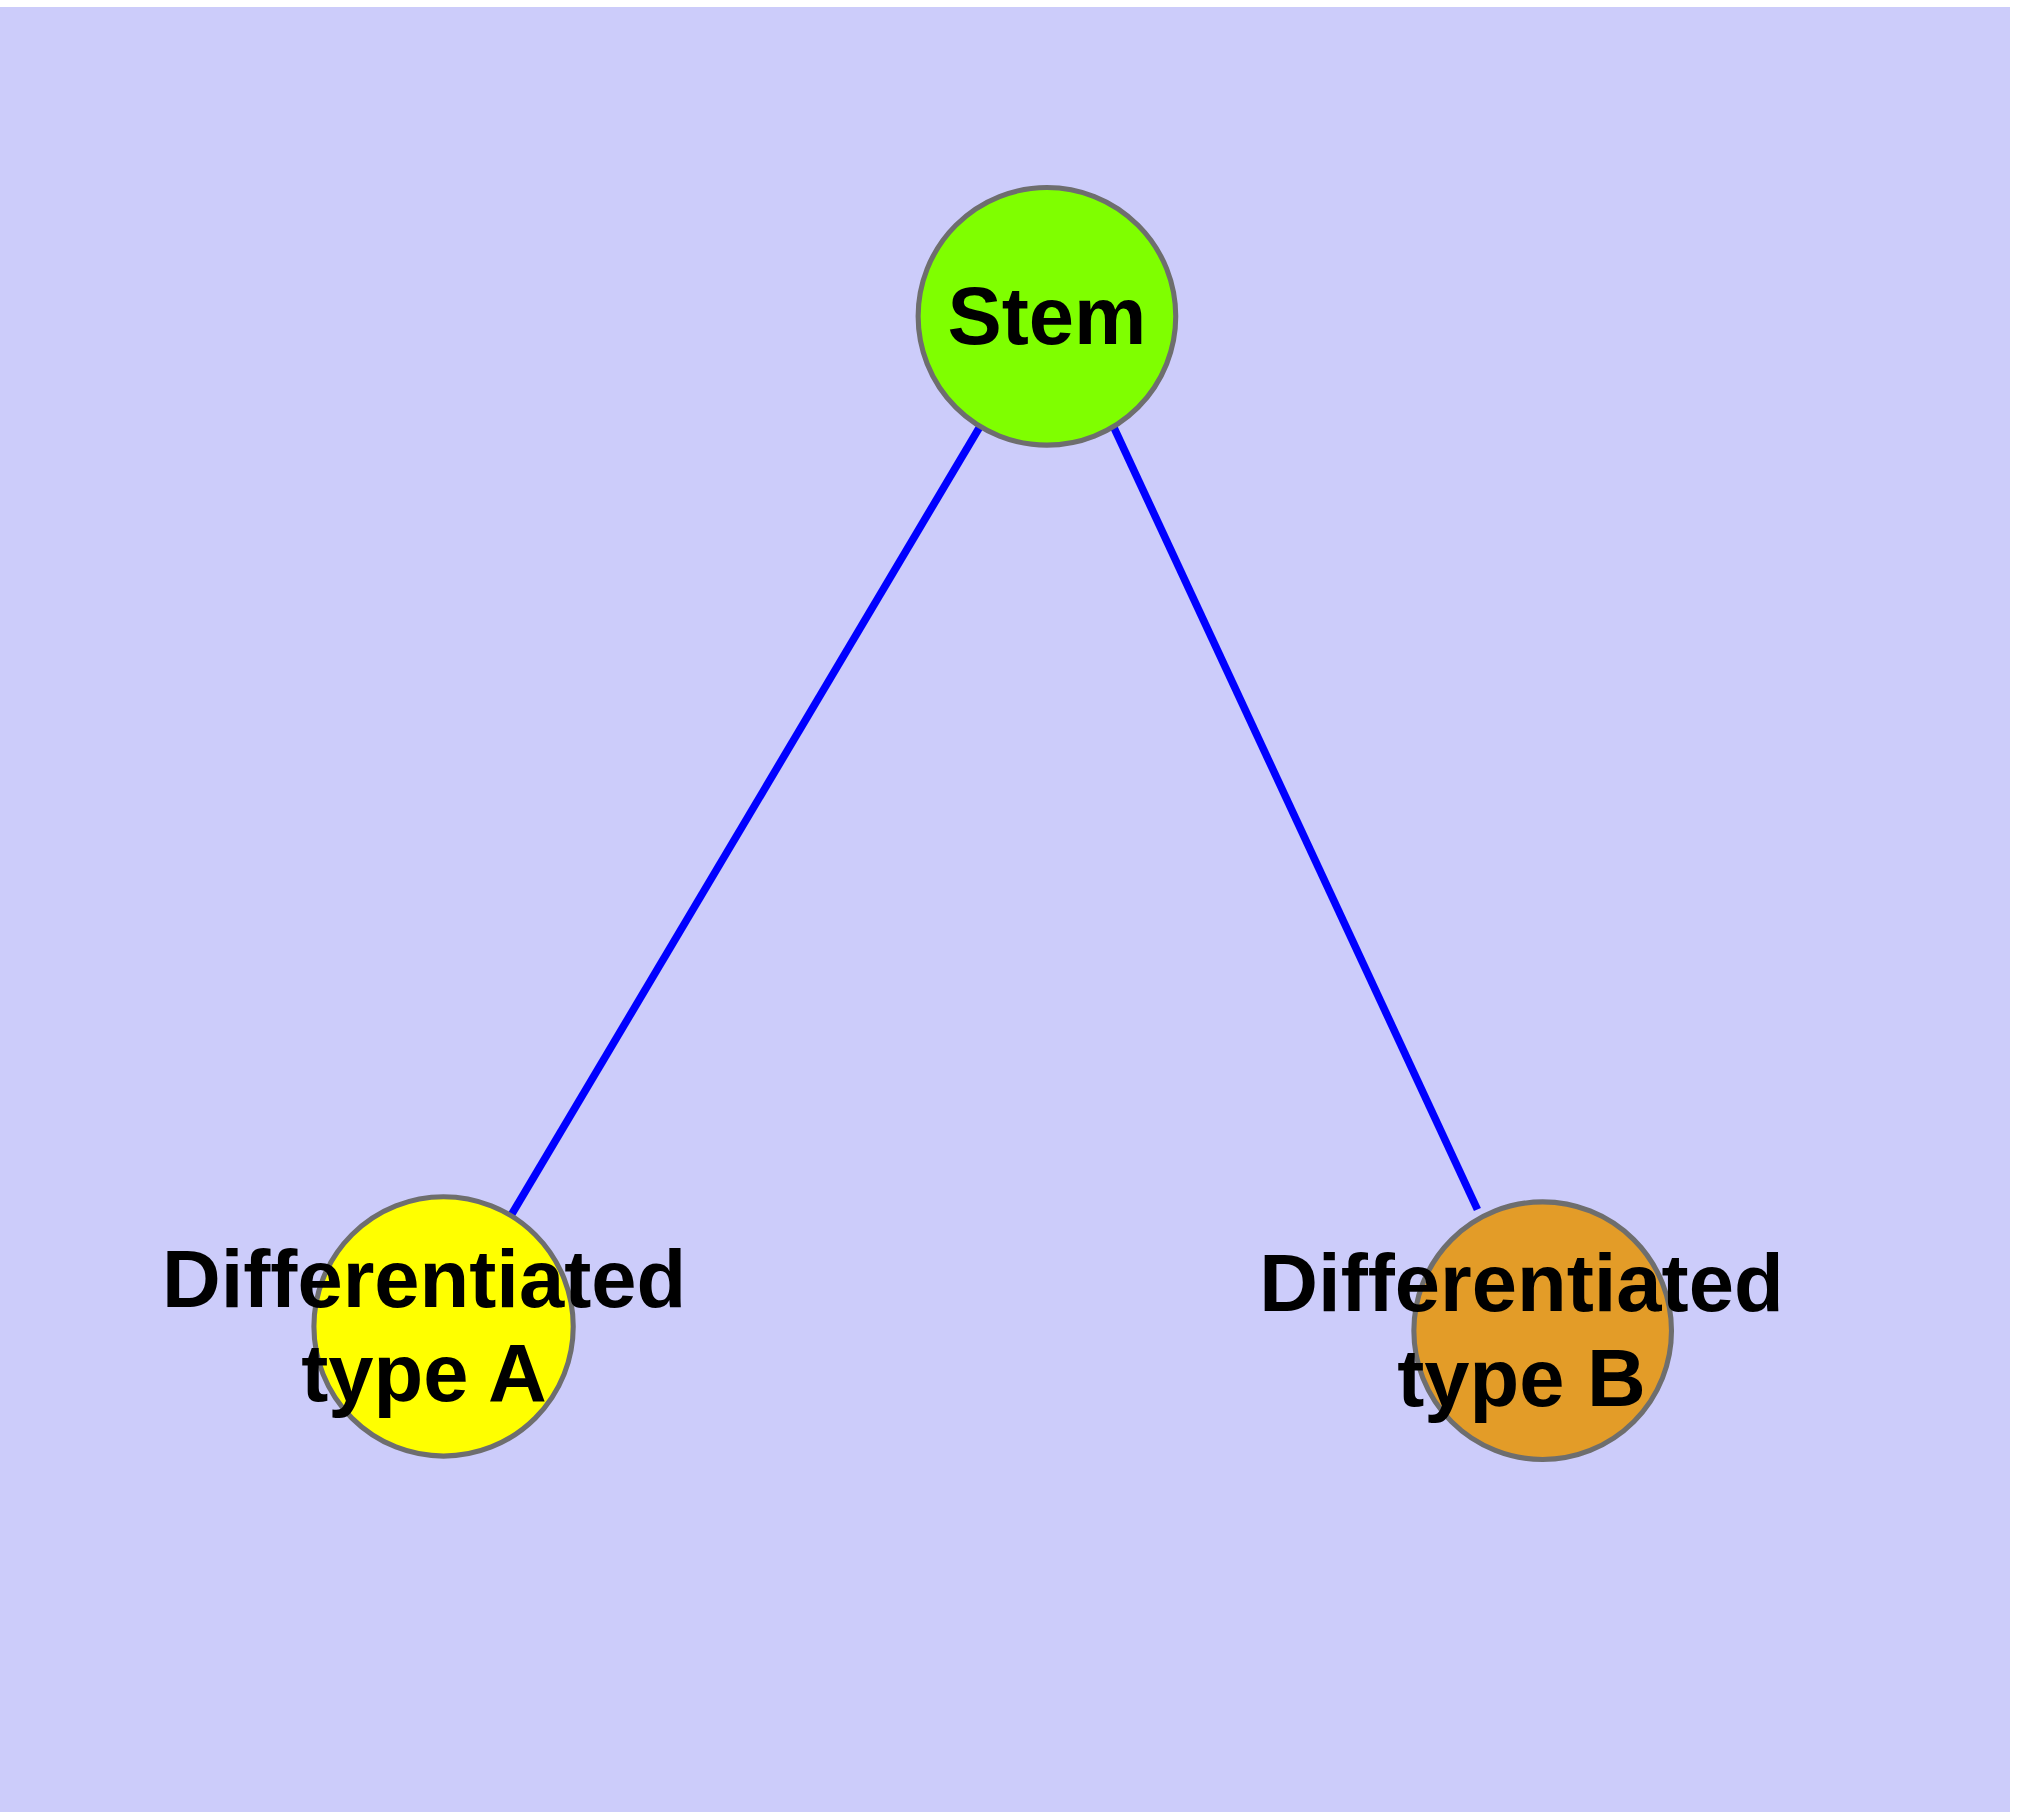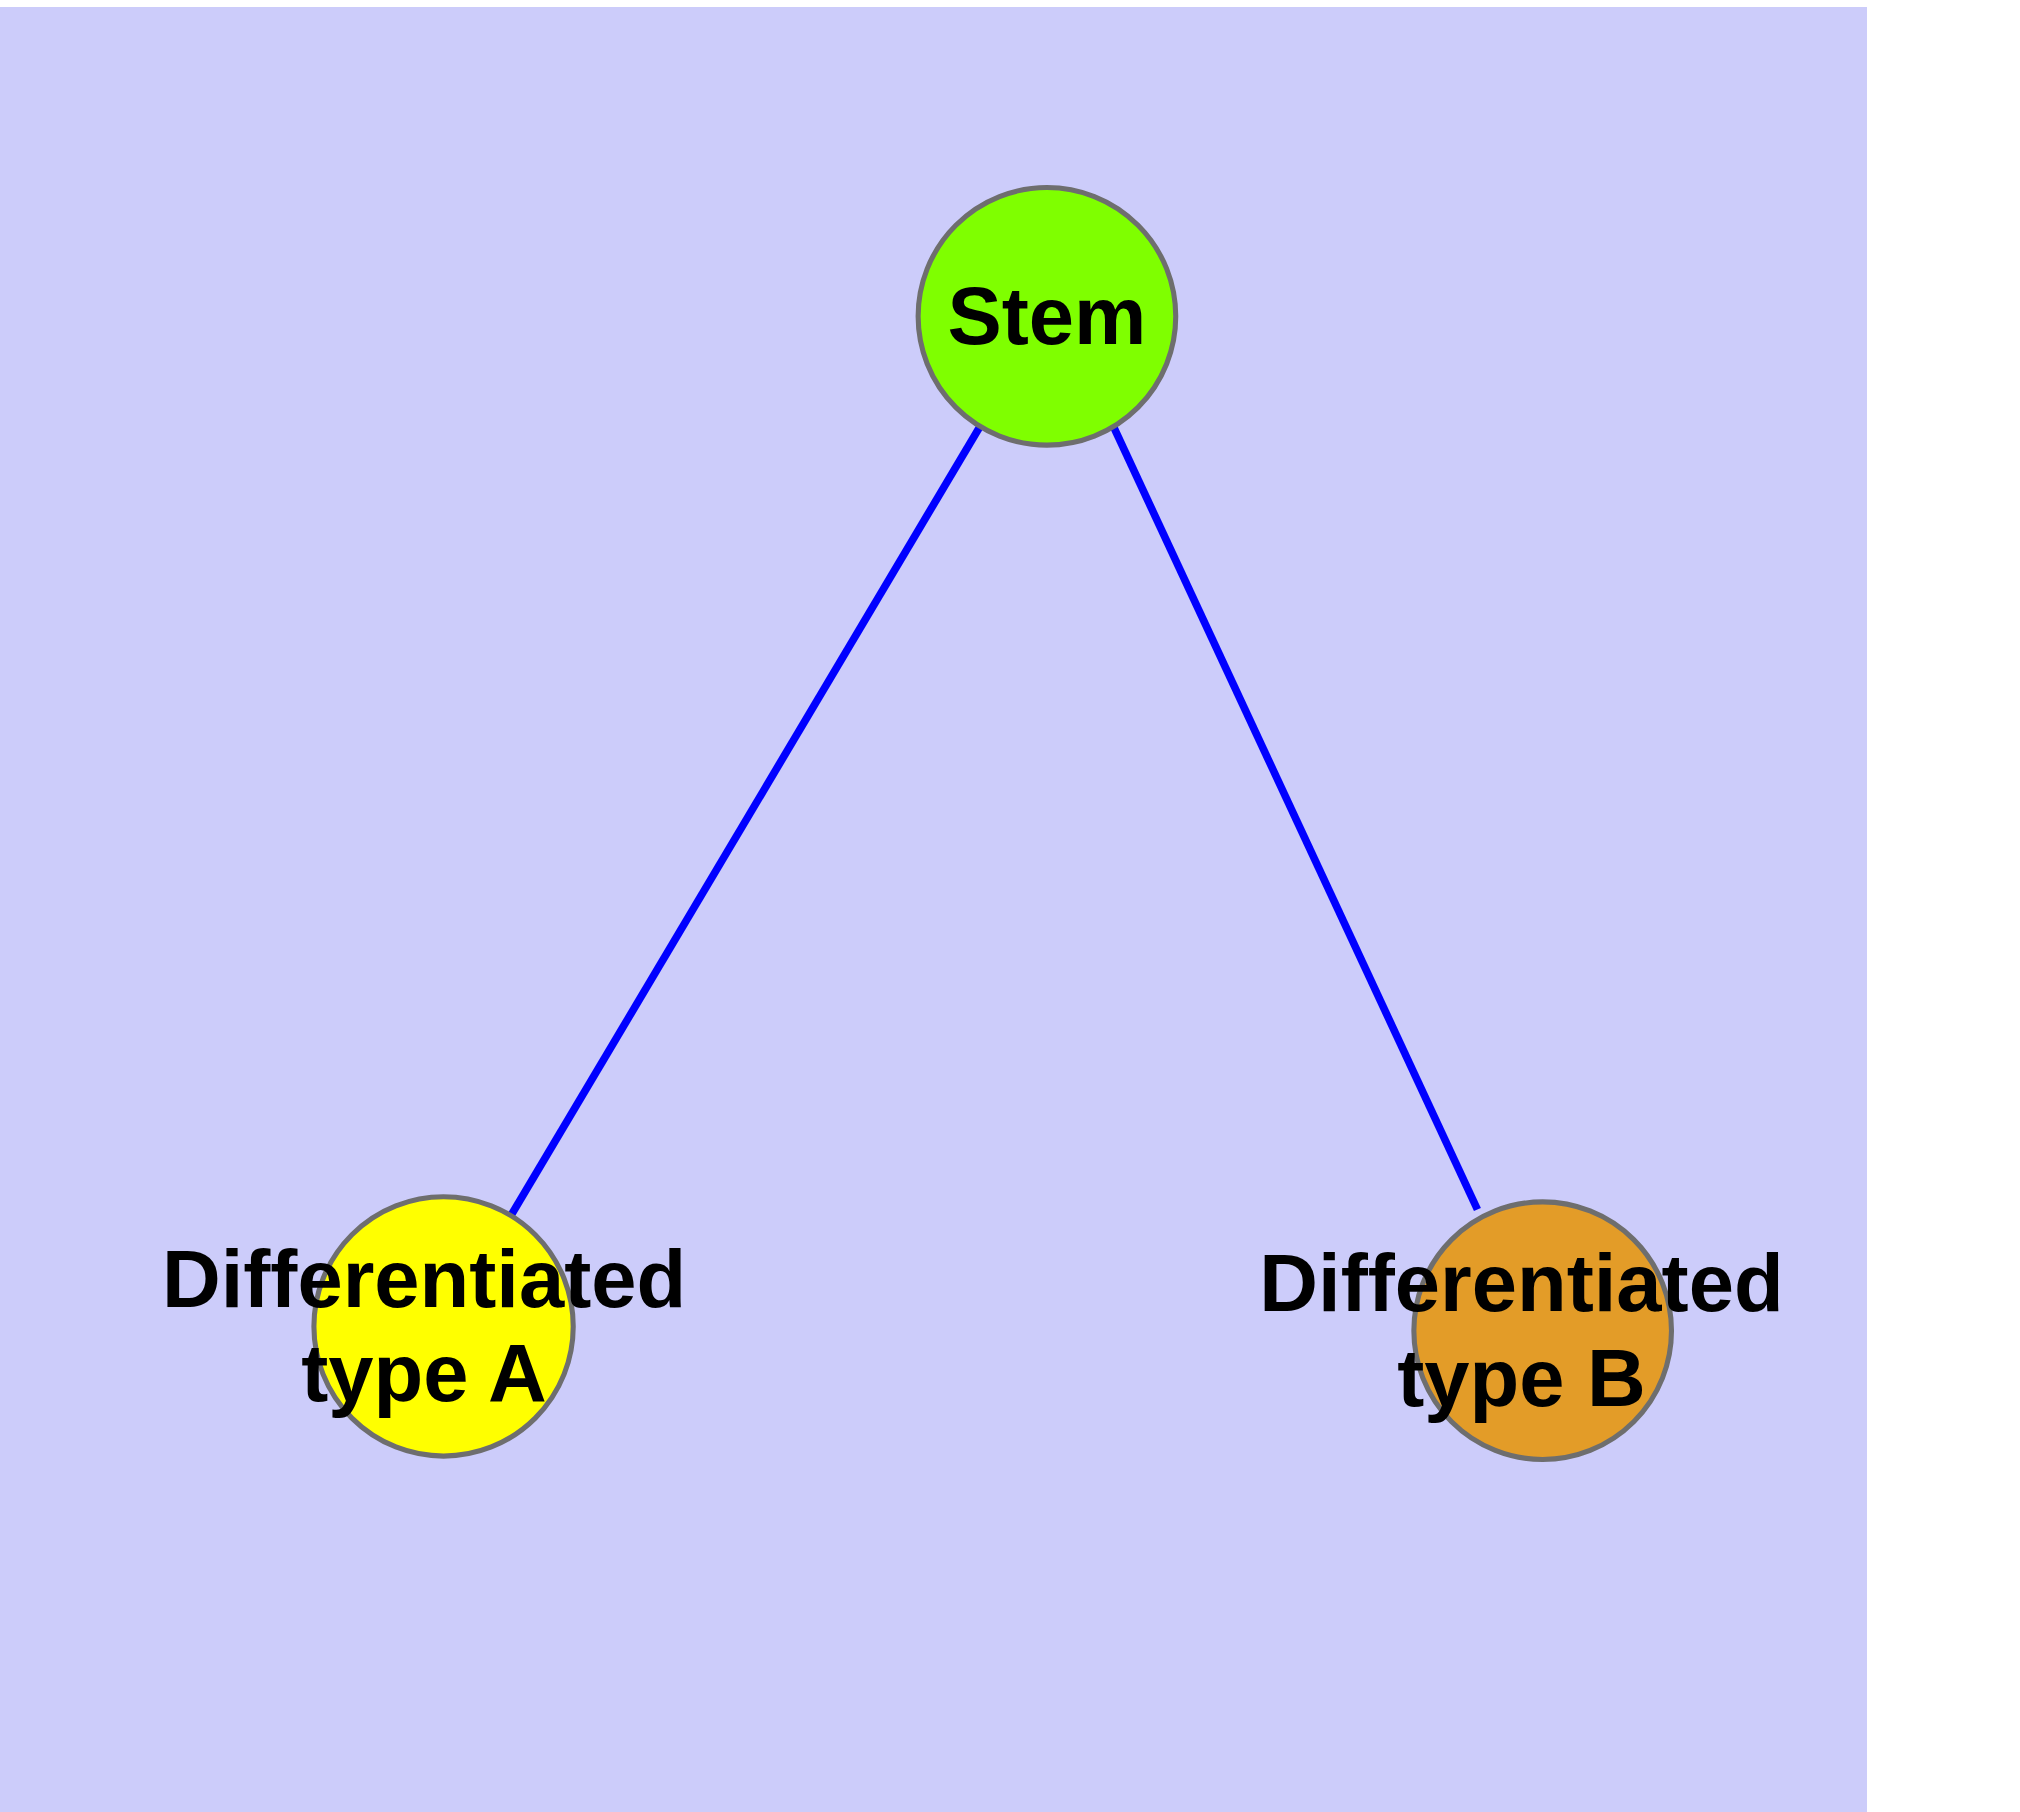--- a/index.html
+++ b/index.html
@@ -3,21 +3,21 @@
 <meta charset="utf-8">
 <title>Cell Lineage Graph</title>
 <style>
   html, body {
     margin: 0;
     padding: 0;
     background: #ffffff;
   }
   #stage {
     position: relative;
-    width: 1867px;
+    width: 2010px;
     height: 1812px;
     overflow: hidden;
     background: #ffffff;
     font-family: "Liberation Sans", "DejaVu Sans", sans-serif;
   }
   #canvas {
     position: absolute;
     left: 0;
     top: 6.8px;
     width: 2021px;

